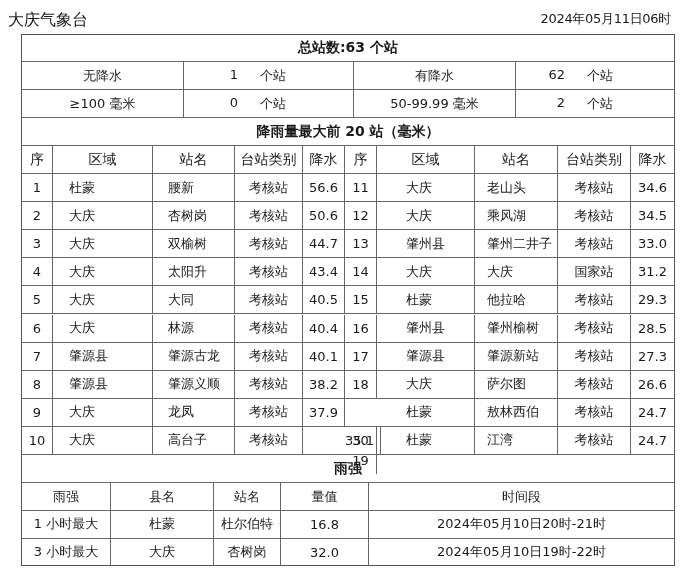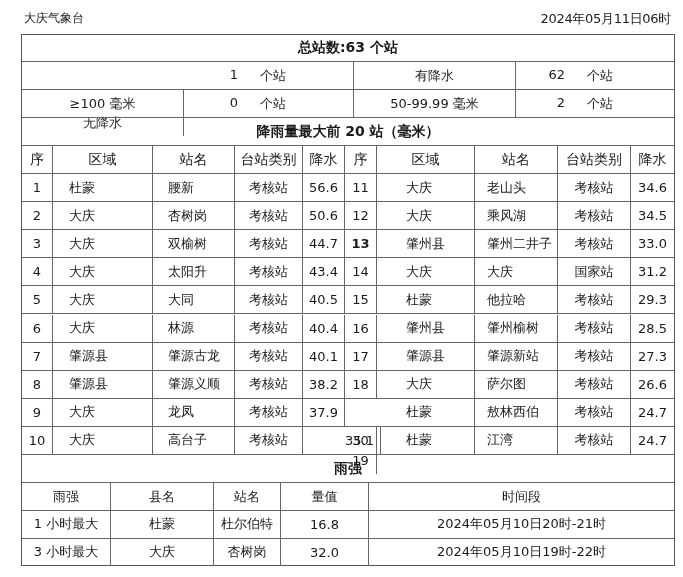--- a/index.html
+++ b/index.html
@@ -1,21 +1,21 @@
 <!DOCTYPE html>
 <html><head>
 <meta charset="utf-8">
 <style>
   html, body { margin: 0; padding: 0; background: #ffffff; }
   body {
     width: 683px; height: 577px; position: relative; overflow: hidden;
     font-family: "DejaVu Sans", "Liberation Sans", sans-serif;
     color: #1a1a1a; font-size: 13px;
   }
-  .hdr-left { position: absolute; left: 24px; top: 10px; font-size: 12px; }
+  .hdr-left { position: absolute; left: 8px; top: 10px; font-size: 16px; }
   .hdr-right { position: absolute; right: 12px; top: 10px; font-size: 13px; letter-spacing: -0.3px; }
   .frame {
     position: absolute; left: 21px; top: 34px; width: 654px; height: 532px;
     border: 1px solid #555; box-sizing: border-box;
   }
   .row { position: absolute; left: 0; width: 652px; border-bottom: 1px solid #666; box-sizing: border-box; }
   .cell {
     position: absolute; top: 0; height: 100%; box-sizing: border-box;
     border-right: 1px solid #666; display: flex; align-items: center; white-space: nowrap;
   }
@@ -33,21 +33,21 @@
 <div class="hdr-left">大庆气象台</div>
 <div class="hdr-right">2024年05月11日06时</div>
 
 <div class="frame">
 
   <div class="row" style="top:0;height:27px;">
     <div class="cell last title" style="left:0;width:652px;">总站数:63 个站</div>
   </div>
 
   <div class="row" style="top:27px;height:28px;">
-    <div class="cell c" style="left:0;width:162px;margin-top:47px;">无降水</div>
+    <div class="cell c" style="left:0;width:162px;">无降水</div>
     <div class="cell" style="left:162px;width:170px;">
       <div class="cnt">
           <span class="n">1</span>
           <span class="u">个站</span>
         </div>
     </div>
     <div class="cell c" style="left:332px;width:162px;">有降水</div>
     <div class="cell last" style="left:494px;width:158px;">
       <div class="cnt">
           <span class="n">62</span>
@@ -112,21 +112,21 @@
       <div class="cell l" style="left: 453px; width: 83px; padding-left: 12px;">乘风湖</div>
       <div class="cell c" style="left: 536px; width: 73px;">考核站</div>
       <div class="cell c last" style="left: 609px; width: 43px;">34.5</div>
     </div>
     <div class="row" style="top: 195.2px; height: 28.1px;">
       <div class="cell c" style="left: 0px; width: 31px;">3</div>
       <div class="cell l" style="left: 31px; width: 100px; padding-left: 16px;">大庆</div>
       <div class="cell l" style="left: 131px; width: 82px; padding-left: 15px;">双榆树</div>
       <div class="cell c" style="left: 213px; width: 68px;">考核站</div>
       <div class="cell c" style="left: 281px; width: 42px;">44.7</div>
-      <div class="cell c" style="left: 323px; width: 32px; font-weight: bold;">13</div>
+      <div class="cell c" style="left: 323px; width: 32px;">13</div>
       <div class="cell l" style="left: 355px; width: 98px; padding-left: 29px;">肇州县</div>
       <div class="cell l" style="left: 453px; width: 83px; padding-left: 12px;">肇州二井子</div>
       <div class="cell c" style="left: 536px; width: 73px;">考核站</div>
       <div class="cell c last" style="left: 609px; width: 43px;">33.0</div>
     </div>
     <div class="row" style="top: 223.3px; height: 28.1px;">
       <div class="cell c" style="left: 0px; width: 31px;">4</div>
       <div class="cell l" style="left: 31px; width: 100px; padding-left: 16px;">大庆</div>
       <div class="cell l" style="left: 131px; width: 82px; padding-left: 15px;">太阳升</div>
       <div class="cell c" style="left: 213px; width: 68px;">考核站</div>

